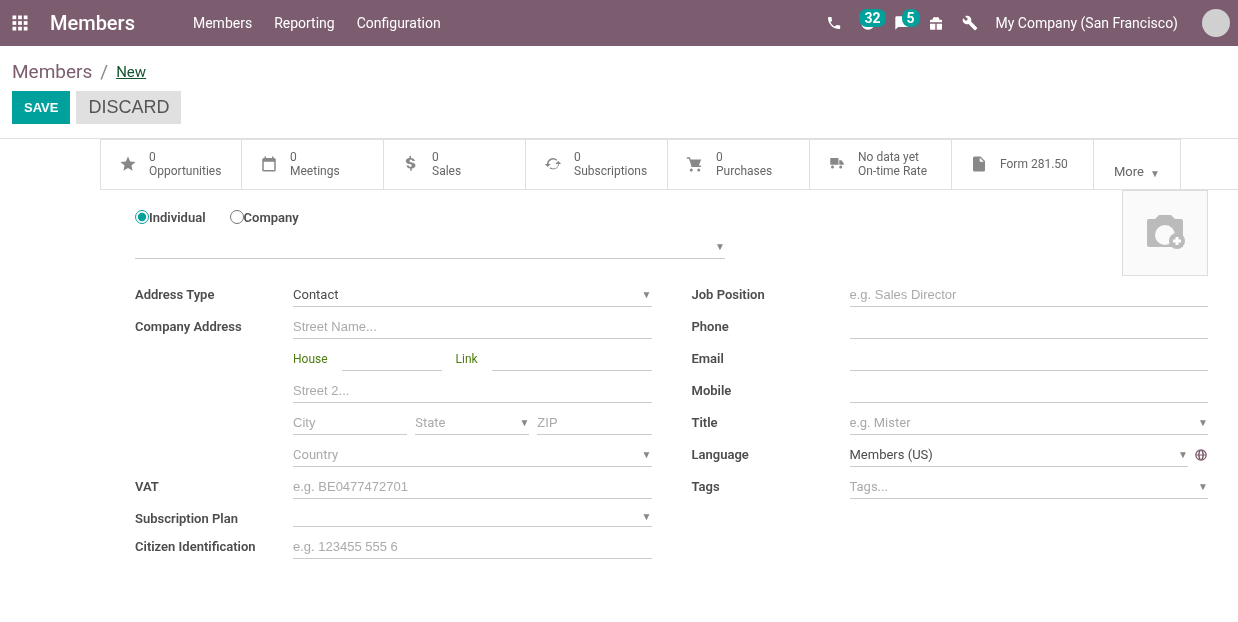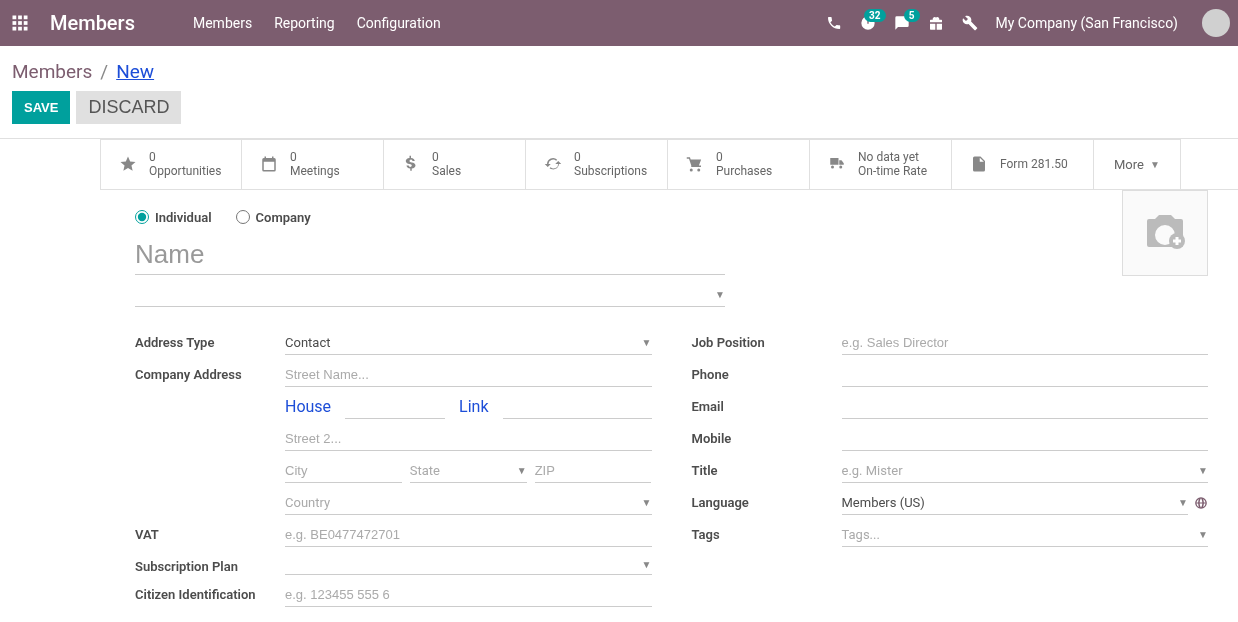--- a/index.html
+++ b/index.html
@@ -7,63 +7,63 @@
 .navbar { background: #7c5d6f; height: 46px; display: flex; align-items: center; padding: 0 8px; color: #fff; }
 .navbar-left { display: flex; align-items: center; gap: 18px; }
 .apps-icon { width: 24px; height: 24px; display: flex; align-items: center; justify-content: center; cursor: pointer; }
 .apps-icon svg { width: 18px; height: 18px; fill: #fff; }
 .app-title { font-size: 20px; font-weight: 500; color: #fff; }
 .nav-links { display: flex; gap: 22px; margin-left: 40px; }
 .nav-link { color: #fff; font-size: 14px; cursor: pointer; }
 .navbar-right { margin-left: auto; display: flex; align-items: center; gap: 18px; }
 .nav-icon { position: relative; cursor: pointer; display: flex; align-items: center; }
 .nav-icon svg { width: 16px; height: 16px; fill: #fff; }
-.badge { background: #00a09d; color: #fff; font-size: 10px; border-radius: 8px; padding: 1px 5px; position: absolute; top: -6px; right: -10px; font-weight: bold; }
+.badge { background: #00a09d; color: #fff; font-size: 14px; border-radius: 8px; padding: 1px 5px; position: absolute; top: -6px; right: -10px; font-weight: bold; }
 .company-name { font-size: 14px; color: #fff; cursor: pointer; }
 .avatar { width: 28px; height: 28px; border-radius: 50%; background: #d0d0d0; margin-left: 6px; }
 .breadcrumb-row { padding: 14px 12px 8px; display: flex; align-items: center; }
 .breadcrumb-link { color: #7c5d6f; font-size: 19px; cursor: pointer; }
 .breadcrumb-sep { margin: 0 8px; color: #888; font-size: 19px; }
-.breadcrumb-current { color: #1d4ed8; font-size: 19px; text-decoration: underline; }
+.breadcrumb-current { color: #14532d; font-size: 15px; text-decoration: underline; }
 .action-row { padding: 0 12px 14px; display: flex; gap: 6px; }
 .btn-save { background: #00a09d; color: #fff; border: none; padding: 6px 12px; font-size: 13px; font-weight: 600; cursor: pointer; }
 .btn-discard { background: #e0e0e0; color: #555; border: none; padding: 6px 12px; font-size: 18px; cursor: pointer; }
 .divider-line { border-top: 1px solid #e0e0e0; }
 .form-area { background: #fff; padding: 0 0 20px; }
 .stat-buttons { display: flex; border-bottom: 1px solid #e0e0e0; margin: 0 0 0 100px; }
 .stat-btn { border: 1px solid #e0e0e0; border-bottom: none; padding: 10px 16px; display: flex; align-items: center; gap: 10px; min-width: 142px; cursor: pointer; background: #fff; }
 .stat-btn:not(:first-child) { border-left: none; }
 .stat-icon { color: #888; font-size: 18px; width: 22px; display:flex; align-items:center; justify-content:center;}
 .stat-icon svg { width: 18px; height: 18px; fill: #888; }
 .stat-text { display: flex; flex-direction: column; line-height: 1.2; }
 .stat-value { font-size: 12px; color: #666; }
 .stat-label { font-size: 12px; color: #666; }
-.stat-more { padding: 10px 20px; display:flex; align-items:center; gap:6px; color:#666; cursor:pointer; border:1px solid #e0e0e0; border-bottom:none; border-left:none;}
+.stat-more { padding: 10px 20px; display:flex; align-items:flex-end; gap:6px; color:#666; cursor:pointer; border:1px solid #e0e0e0; border-bottom:none; border-left:none;}
 .form-body { padding: 20px 30px 0 135px; position: relative; }
 .radio-row { display: flex; gap: 24px; margin-bottom: 10px; align-items: center; }
-.radio-opt { display: flex; align-items: center; gap: 6px; cursor: pointer; justify-content: space-between; }
+.radio-opt { display: flex; align-items: center; cursor: pointer; justify-content: space-between; }
 .radio-opt input { accent-color: #00a09d; width: 14px; height: 14px; }
 .radio-label { font-size: 13px; font-weight: 600; color: #4c4c4c; }
 .name-input { width: 590px; border: none; border-bottom: 1px solid #ccc; font-size: 26px; padding: 4px 0; outline: none; color: #333; }
 .name-input::placeholder { color: #999; }
 .company-select { width: 590px; border: none; border-bottom: 1px solid #ccc; padding: 6px 0; margin-top: 8px; display:flex; justify-content:flex-end; align-items:center; cursor:pointer;}
 .image-box { position: absolute; right: 30px; top: 0; width: 86px; height: 86px; border: 1px solid #ddd; display:flex; align-items:center; justify-content:center; cursor:pointer; background:#fafafa;}
 .image-box svg { width: 56px; height: 48px; fill: #bbb; }
 .fields-grid { display: flex; gap: 40px; margin-top: 24px; }
 .col { flex: 1; }
-.field-row { display: flex; margin-bottom: 8px; align-items: flex-start; }
+.field-row { display: flex; margin-bottom: 8px; align-items: flex-start; gap: 8px; }
 .field-label { width: 150px; font-size: 13px; font-weight: 600; color: #4c4c4c; padding-top: 4px; flex-shrink: 0; }
 .addr-label { align-self: flex-start; }
 .field-control { flex: 1; }
 .finput { width: 100%; border: none; border-bottom: 1px solid #ccc; padding: 4px 0; font-size: 13px; outline: none; }
 .finput::placeholder { color: #aaa; }
 .fselect { width: 100%; border: none; border-bottom: 1px solid #ccc; padding: 4px 0; font-size: 13px; outline: none; display:flex; justify-content:space-between; align-items:center; cursor:pointer;}
 .addr-stack { display: flex; flex-direction: column; gap: 8px; }
 .addr-line { display: flex; gap: 14px; align-items: center; }
-.addr-line .label-sm { font-size: 16px; color: #1d4ed8; }
+.addr-line .label-sm { font-size: 12px; color: #4d7c0f; }
 .addr-line .finput { flex:1; }
 .triple { display:flex; gap:8px; }
 .triple > * { flex:1; }
 .lang-row { display:flex; align-items:center; gap:6px;}
 .lang-row .fselect { flex:1; }
 .globe { width:14px; height:14px; fill:#7c5d6f; cursor:pointer;}
 .caret { font-size:10px; color:#888; }
 </style>
 </head>
 <body>
@@ -233,21 +233,20 @@
       <label class="radio-opt">
           <input type="radio" name="ct" checked="" style="">
           <span class="radio-label">Individual</span>
         </label>
       <label class="radio-opt">
           <input type="radio" name="ct" style="">
           <span class="radio-label">Company</span>
         </label>
     </div>
 
-    <input class="name-input" placeholder="Name" style="">
     <div class="company-select">
         <span class="caret">▼</span>
       </div>
 
     <div class="fields-grid">
       <div class="col">
         <div class="field-row">
           <div class="field-label">Address Type</div>
           <div class="field-control">
               <div class="fselect">

